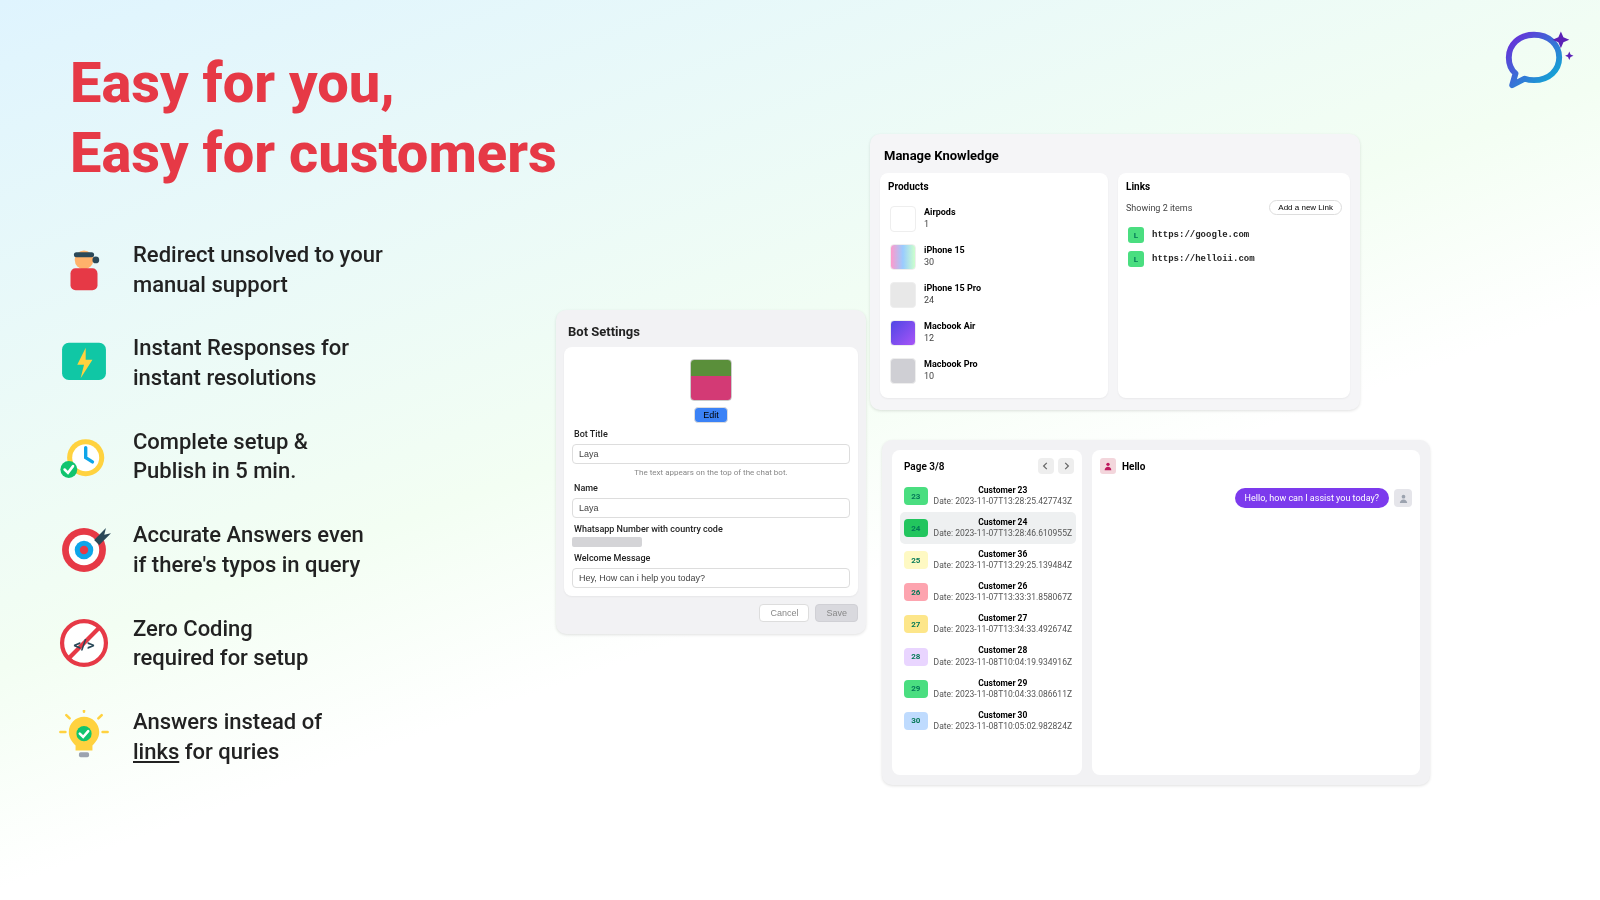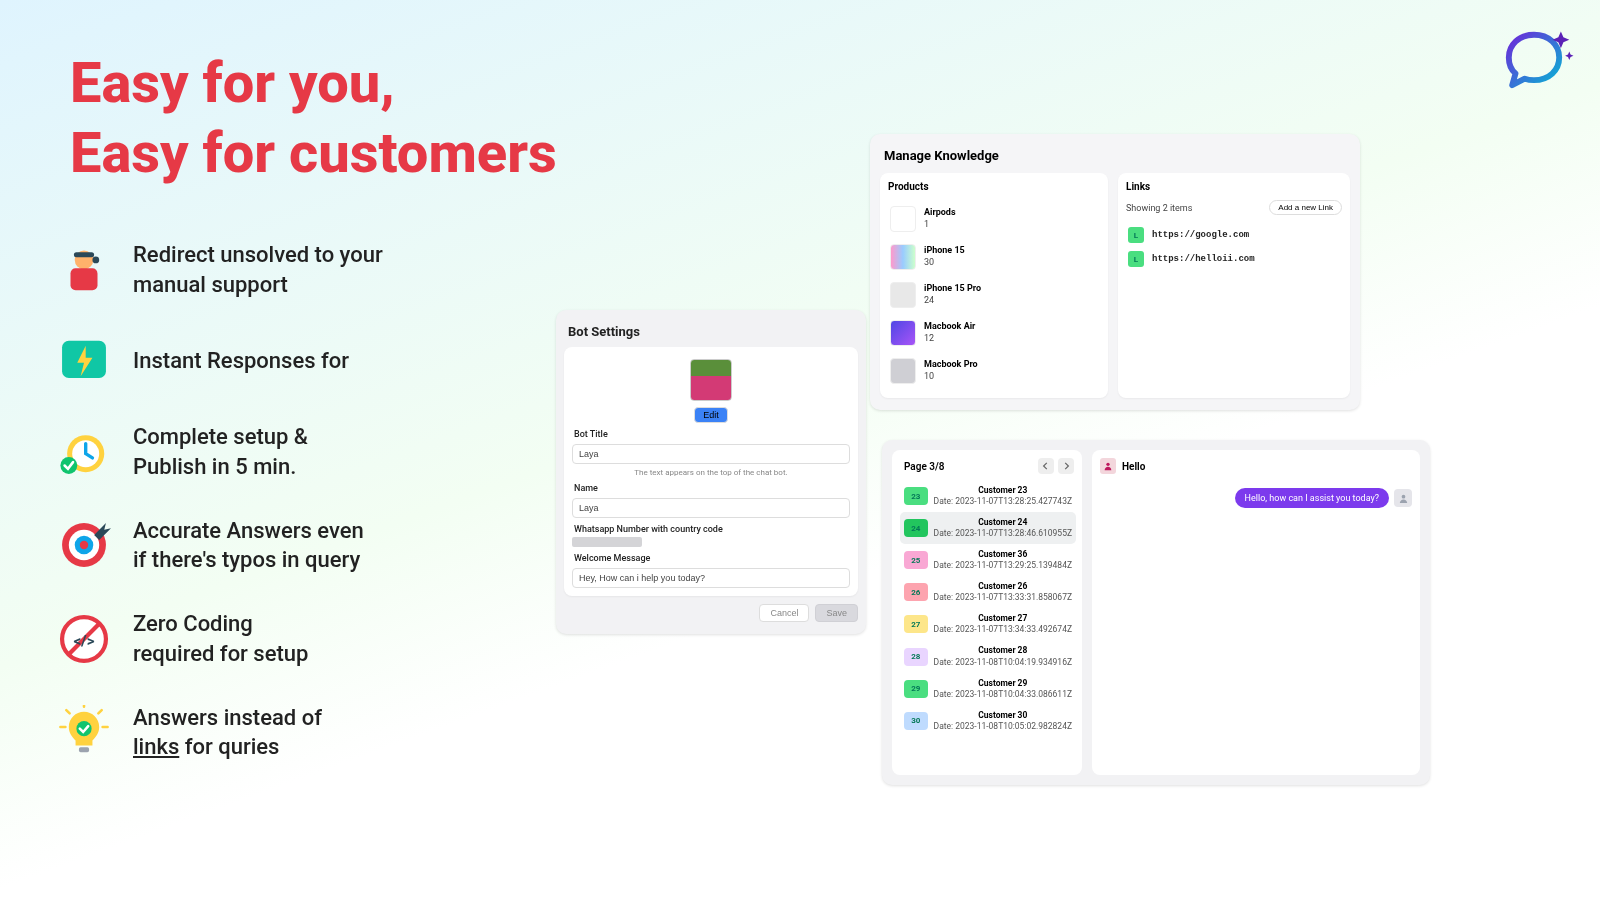--- a/index.html
+++ b/index.html
@@ -232,20 +232,21 @@
   </div>
   <div class="feature">
     <div class="ficon">
       <svg width="54" height="54" viewBox="0 0 64 64">
           <rect x="6" y="8" width="52" height="44" rx="8" fill="#10c7a5"></rect>
           <path d="M34 14l-10 20h8l-4 16 14-22h-8z" fill="#ffd23f"></path>
         </svg>
     </div>
     <div class="ftext">
       <div>Instant Responses for</div>
+      <div>instant resolutions</div>
     </div>
   </div>
   <div class="feature">
     <div class="ficon">
       <svg width="54" height="54" viewBox="0 0 64 64">
           <circle cx="34" cy="34" r="22" fill="#ffd23f"></circle>
           <circle cx="34" cy="34" r="16" fill="#fff"></circle>
           <path d="M34 22v12l8 5" stroke="#0ea5e9" stroke-width="4" fill="none" stroke-linecap="round"></path>
           <circle cx="14" cy="48" r="10" fill="#10c46e"></circle>
           <path d="M9 48l4 4 6-8" stroke="#fff" stroke-width="3" fill="none" stroke-linecap="round"></path>
@@ -419,21 +420,21 @@
           </div>
         </div>
         <div class="crow sel">
           <div class="cbadge" style="background:#22c55e">24</div>
     <div class="cinfo">
             <div class="cname">Customer 24</div>
     <div class="cdate">Date: 2023-11-07T13:28:46.610955Z</div>
           </div>
         </div>
         <div class="crow">
-          <div class="cbadge" style="background:#f9a8d4">25</div>
+          <div class="cbadge" style="background:#fef9c3">25</div>
     <div class="cinfo">
             <div class="cname">Customer 36</div>
     <div class="cdate">Date: 2023-11-07T13:29:25.139484Z</div>
           </div>
         </div>
         <div class="crow">
           <div class="cbadge" style="background:#fda4af">26</div>
     <div class="cinfo">
             <div class="cname">Customer 26</div>
     <div class="cdate">Date: 2023-11-07T13:33:31.858067Z</div>

